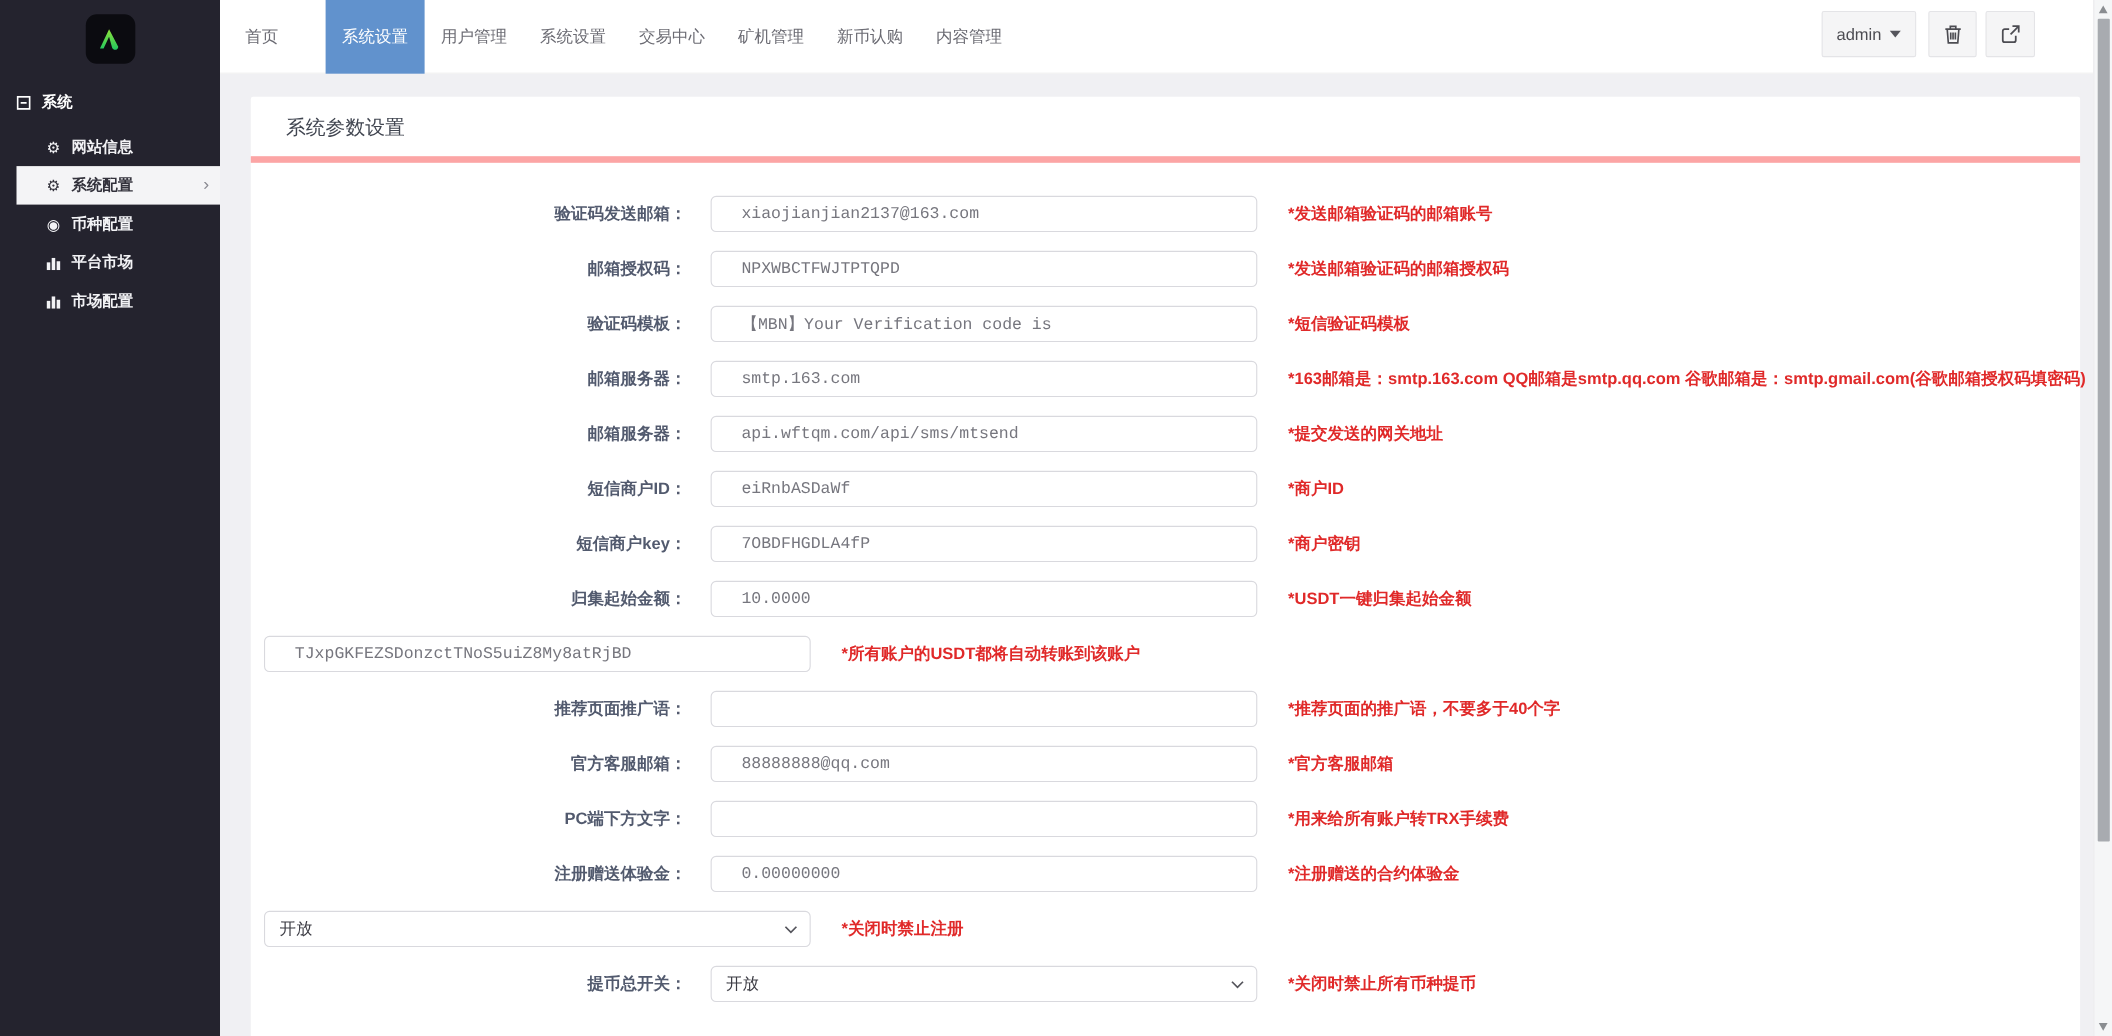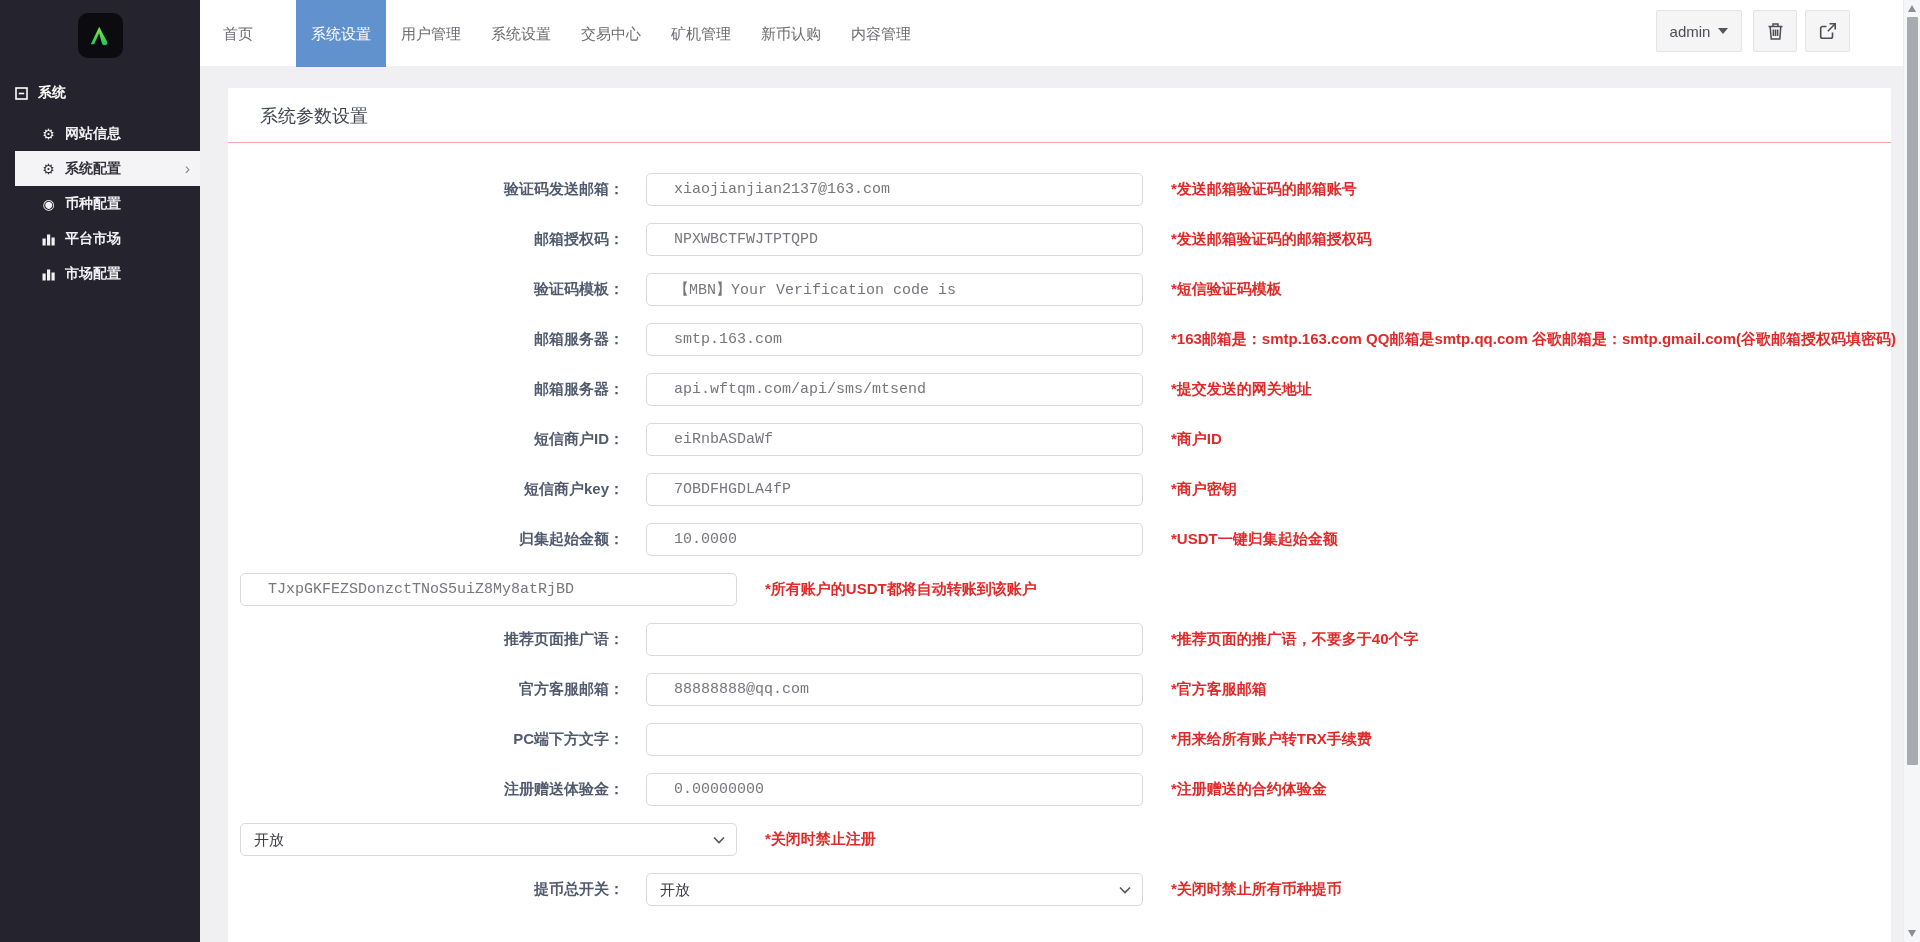--- a/index.html
+++ b/index.html
@@ -26,21 +26,21 @@
   .nav-tab.active { background:#6192cd; color:#ffffff;margin-left:28px; }
   .top-actions-btn { position:absolute; top:10px; height:42px; background:#f5f5f6; border:1px solid #e4e4e7; border-radius:2px; display:flex; align-items:center; justify-content:center; cursor:pointer; color:#4c4c52; }
   .btn-admin { right:161px; width:86px; font-size:15px; gap:8px; }
   .caret-down { width:0; height:0; border-left:5px solid transparent; border-right:5px solid transparent; border-top:6px solid #55555c; }
   .btn-trash { right:106px; width:44px; }
   .btn-export { right:53px; width:45px; }
 
   
   .main { position:absolute; left:200px; top:67px; right:17px; bottom:0; background:#f0f0f3; }
   .card { position:absolute; left:28px; right:12px; top:21px; bottom:-60px; background:#ffffff; border-radius:2px; }
-  .card-header { padding:16px 32px 14px 32px; font-size:18px; color:#404550; border-bottom:1px solid #fca5a5; }
+  .card-header { padding:16px 32px 14px 32px; font-size:18px; color:#404550; border-bottom:6px solid #fca5a5; }
   .form { padding:30px 0 0 12px; }
   .form-row { display:flex; align-items:center; margin-bottom:17px; height:33px; }
   .f-label { width:406px; text-align:right; font-size:15px; font-weight:700; color:#525a6e; padding-right:22px; flex:none; }
   .f-ctl { flex:none; width:497px; position:relative; }
   .f-input { width:497px; height:33px; border:1px solid #d9d9de; border-radius:5px; padding:0 27px; font-size:15px; color:#76767e; font-family:Liberation Mono, monospace; background:#fff; outline:none; }
   .f-select { width:497px; height:33px; border:1px solid #d9d9de; border-radius:5px; padding:0 30px 0 13px; font-size:15px; color:#3c3c44; background:#fff; appearance:none; -webkit-appearance:none; outline:none; font-family:"Liberation Sans","DejaVu Sans",sans-serif; }
   .sel-chevron { position:absolute; right:12px; top:50%; transform:translateY(-50%); pointer-events:none; display:flex; color:#55555c; }
   .f-hint { margin-left:28px; font-size:15px; font-weight:700; color:#e02929; white-space:nowrap; }
 
   

